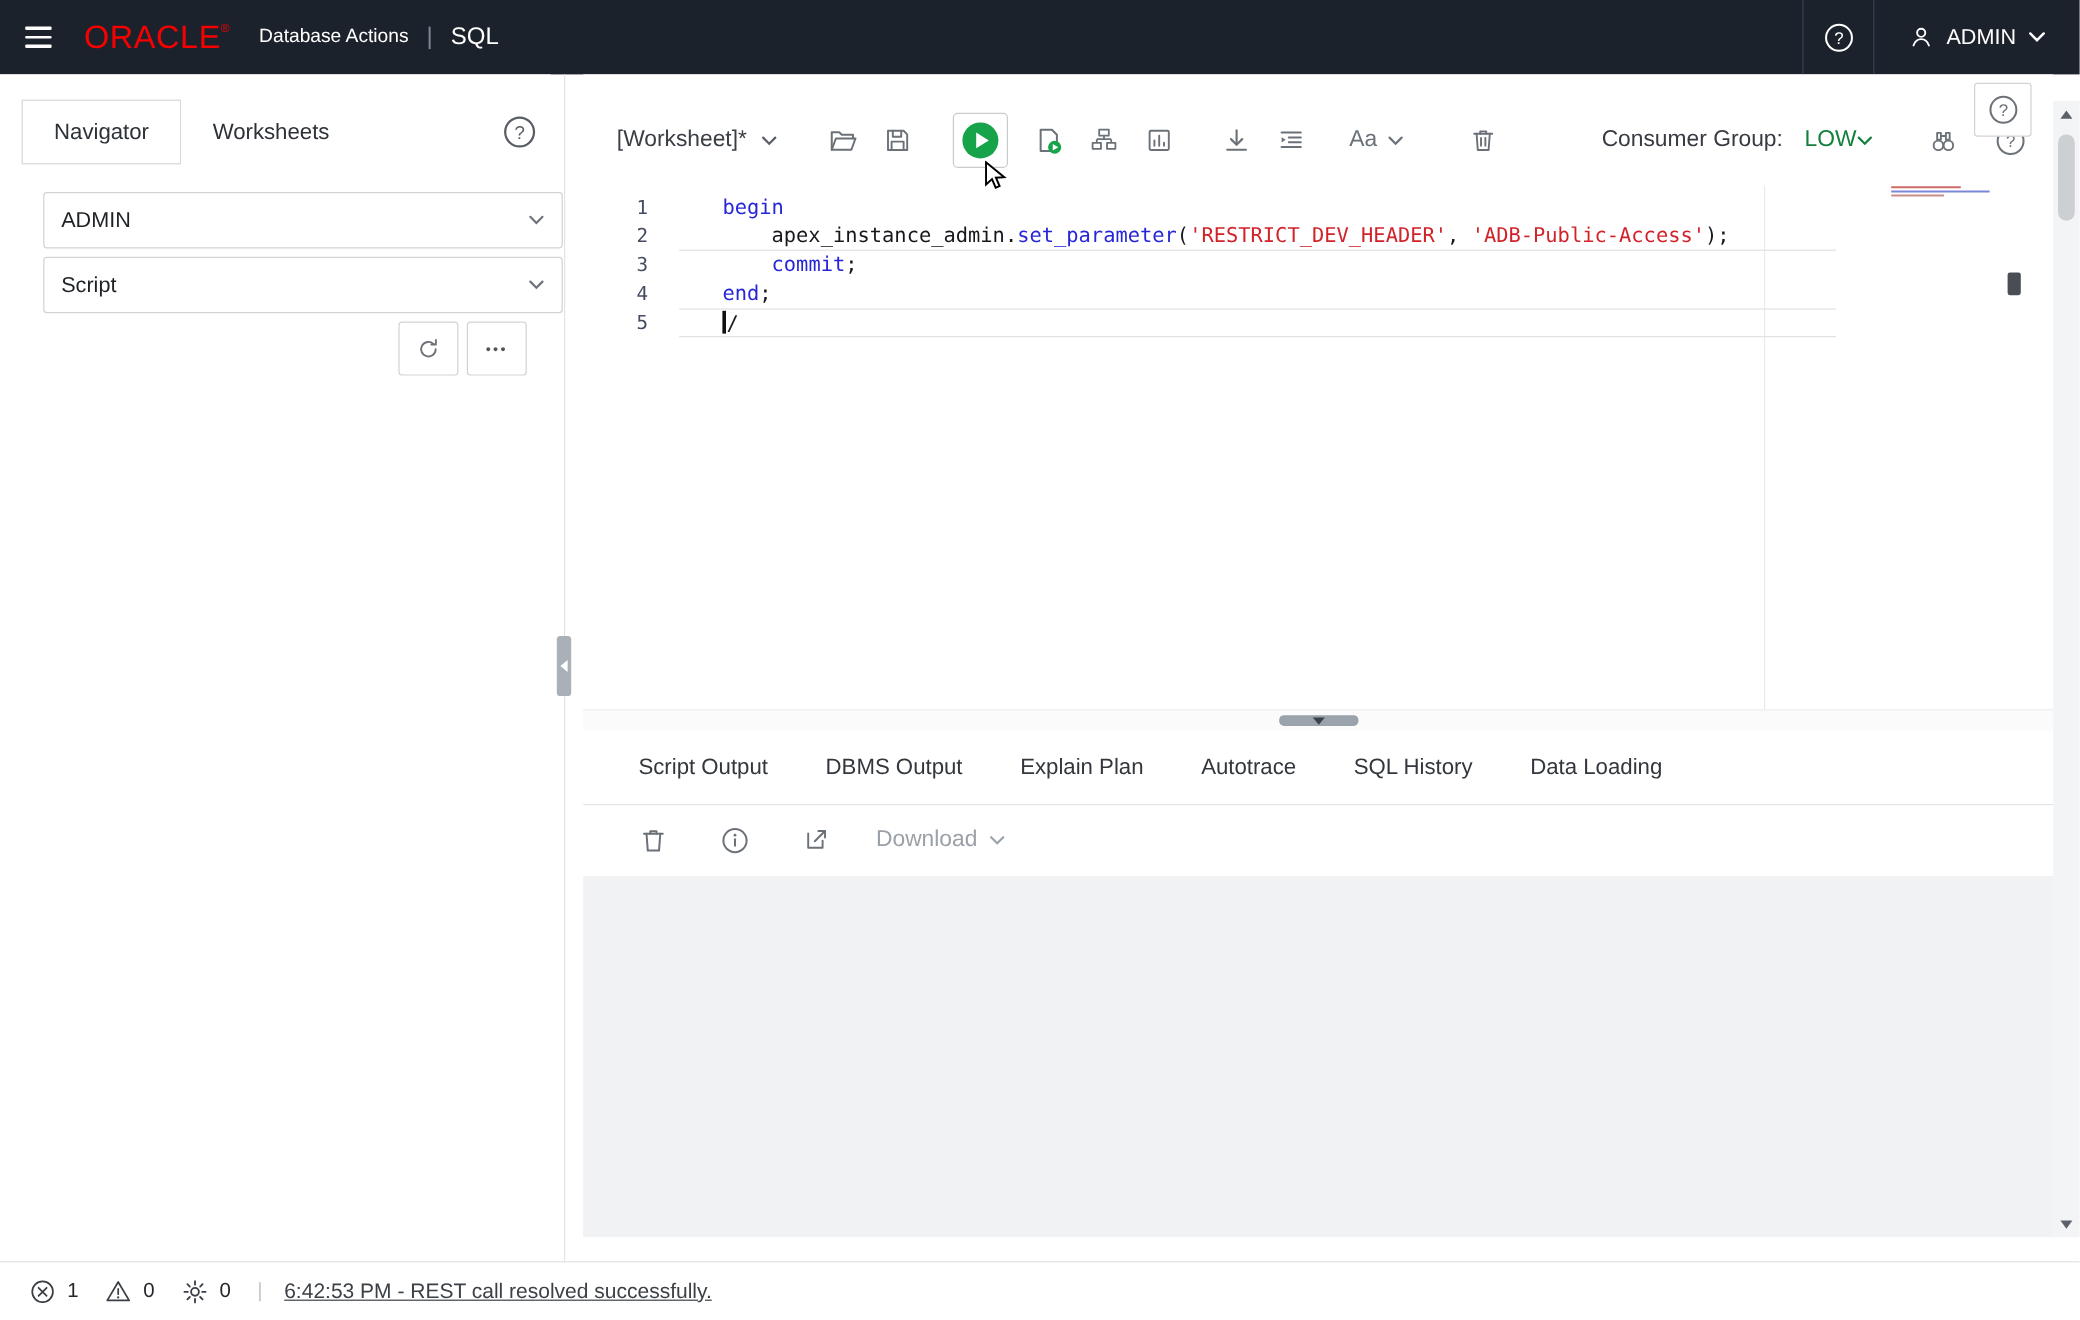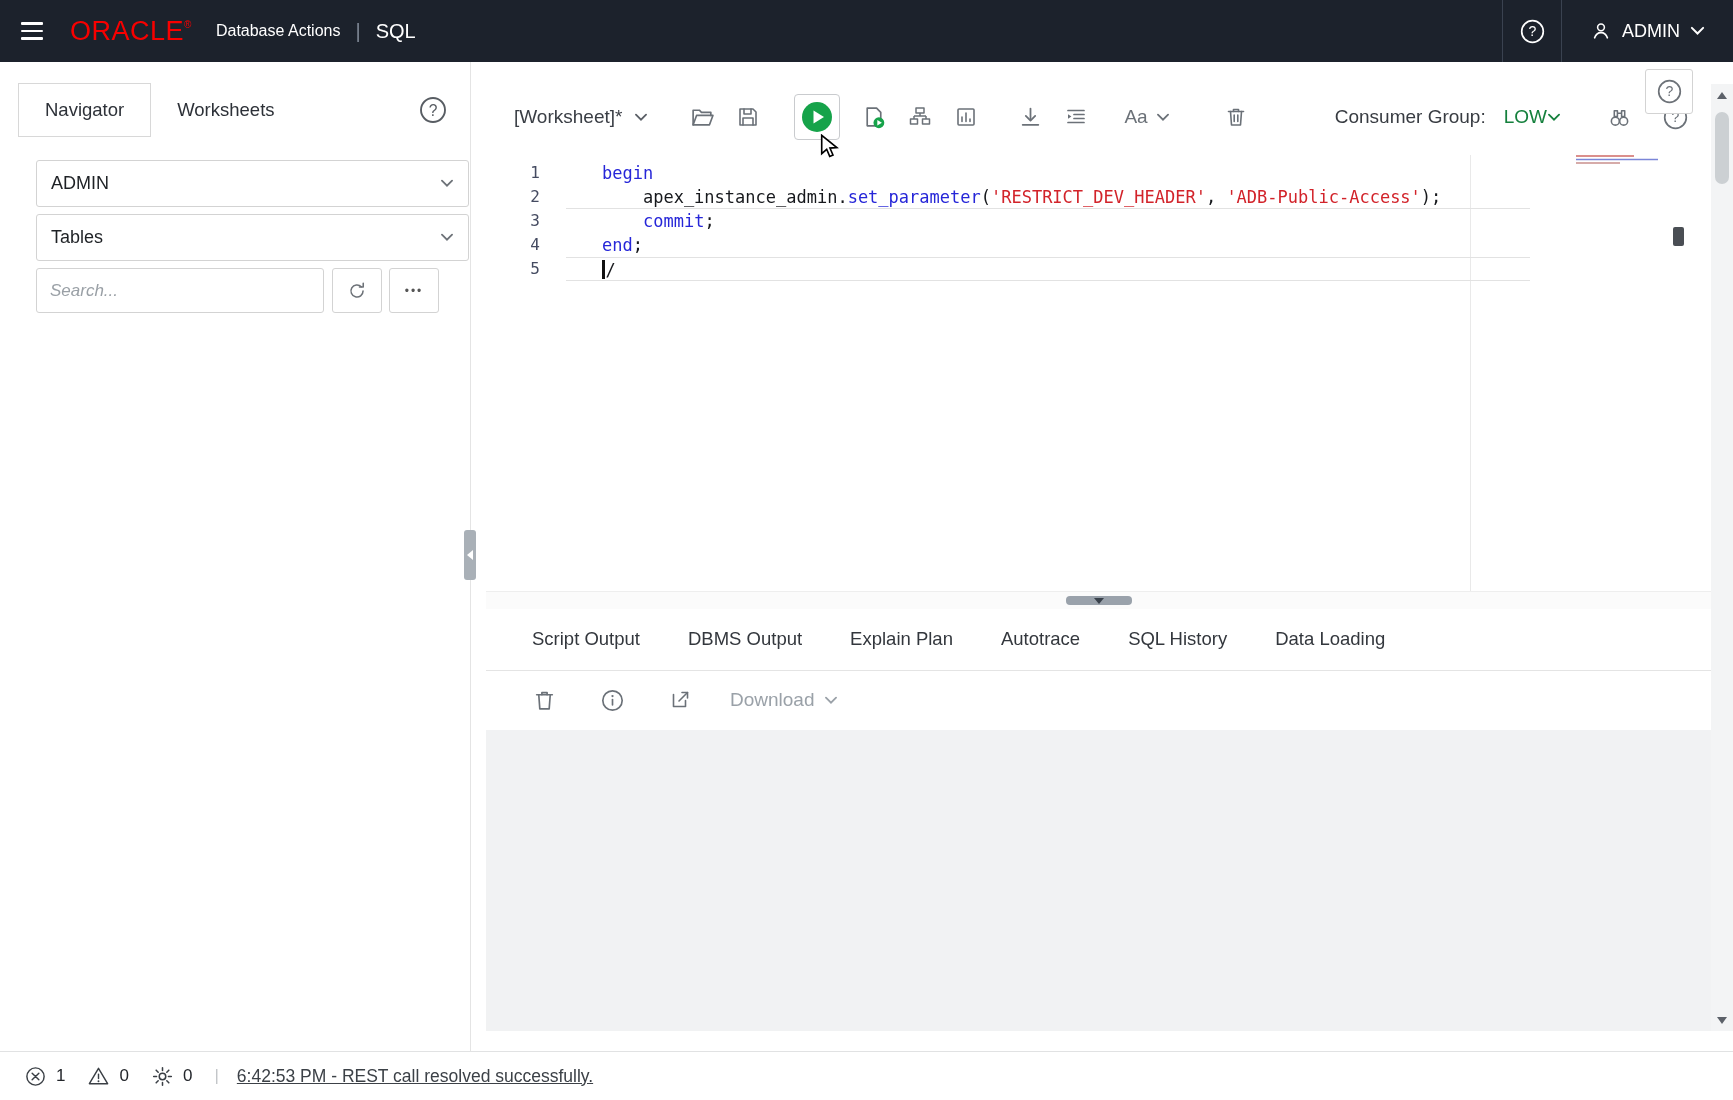--- a/index.html
+++ b/index.html
@@ -166,27 +166,26 @@
     </svg>
   </button>
 
   <div class="select-box sel-schema">
     <span>ADMIN</span>
     <svg class="chev" width="14" height="9" viewBox="0 0 12 8" fill="none" stroke="currentColor" stroke-width="1.6" stroke-linecap="round">
         <path d="M1.5 1.5 6 6l4.5-4.5"></path>
       </svg>
   </div>
   <div class="select-box sel-tables">
-    <span>Tables</span>
+    <span>Script</span>
     <svg class="chev" width="14" height="9" viewBox="0 0 12 8" fill="none" stroke="currentColor" stroke-width="1.6" stroke-linecap="round">
         <path d="M1.5 1.5 6 6l4.5-4.5"></path>
       </svg>
   </div>
 
-  <input class="search-input" type="text" placeholder="Search..." style="">
   <button class="sq-btn btn-refresh">
     <svg width="22" height="22" viewBox="0 0 24 24" fill="none" stroke="currentColor" stroke-width="1.7" stroke-linecap="round" stroke-linejoin="round">
       <path d="M18.6 12a6.6 6.6 0 1 1-1.9-4.65"></path>
         <path d="M18.8 3.6v4.1h-4.1"></path>
     </svg>
   </button>
   <button class="sq-btn btn-more">
     <span>•••</span>
   </button>
 </aside>

